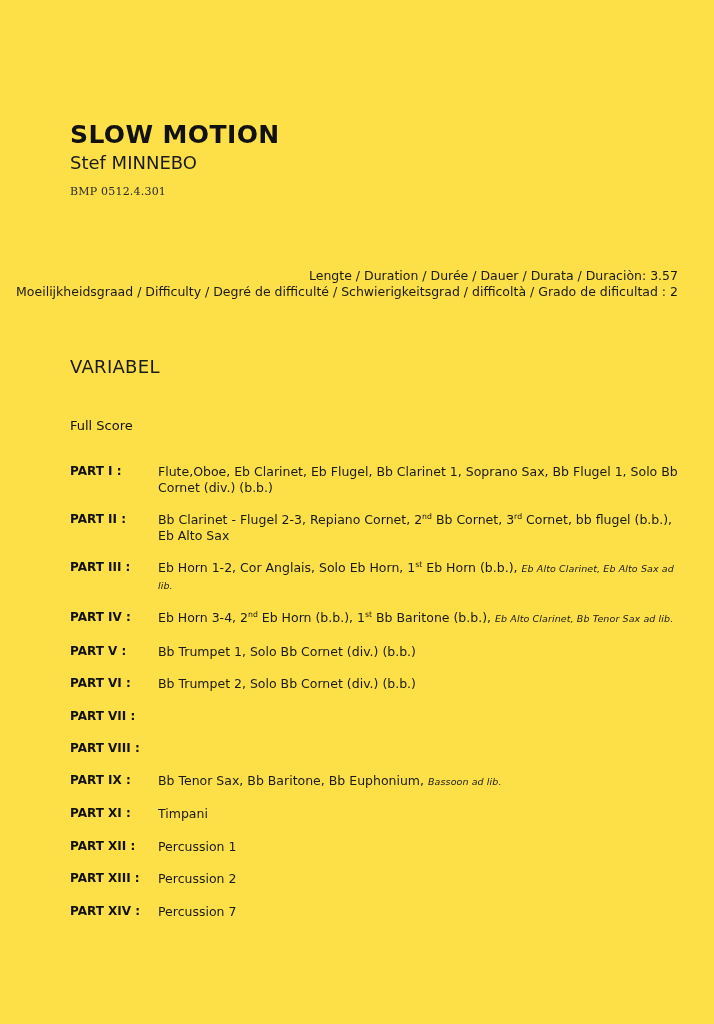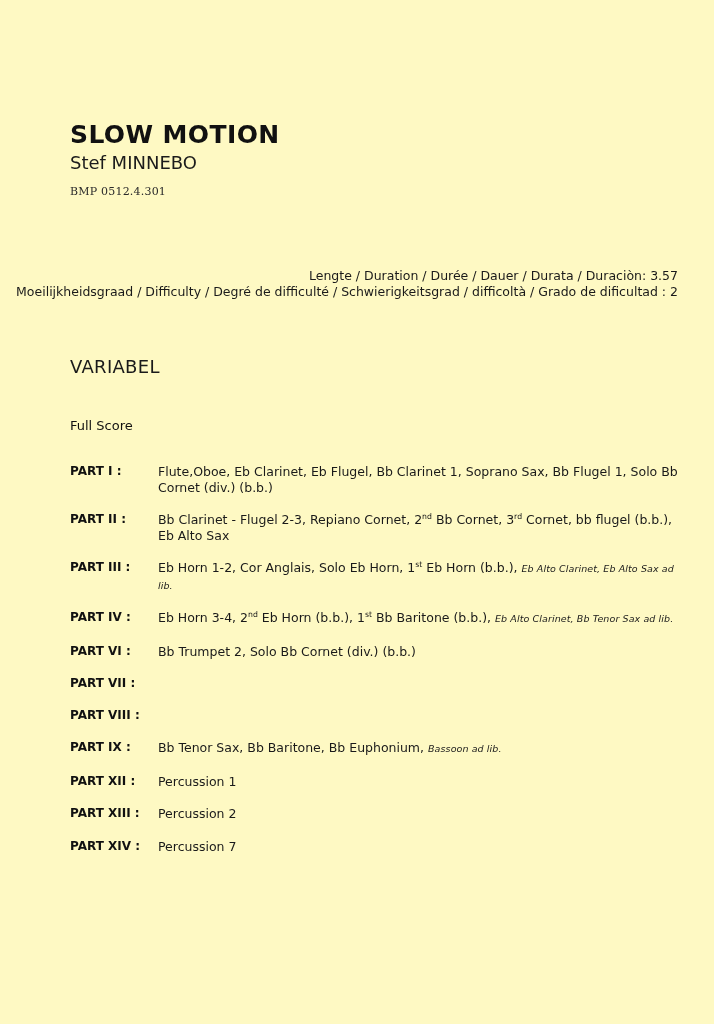--- a/index.html
+++ b/index.html
@@ -11,21 +11,21 @@
     width: 714px;
     height: 1024px;
     position: relative;
     font-family: "DejaVu Sans", sans-serif;
     color: #1a1a1a;
     overflow: hidden;
   }
   .page {
     position: absolute;
     inset: 0;
-    background: #fef9c3;
+    background: #fde047;
   }
 
   
   .title {
     position: absolute;
     left: 70px;
     top: 120px;
     font-size: 25px;
     font-weight: bold;
     letter-spacing: 0.4px;
@@ -147,32 +147,40 @@
       </div>
       <div class="part-row">
         <div class="part-label">PART III :</div>
         <div class="part-desc">Eb Horn 1-2, Cor Anglais, Solo Eb Horn, 1<sup>st</sup> Eb Horn (b.b.), <span class="it">Eb Alto Clarinet, Eb Alto Sax ad lib.</span></div>
       </div>
       <div class="part-row">
         <div class="part-label">PART IV :</div>
         <div class="part-desc">Eb Horn 3-4, 2<sup>nd</sup> Eb Horn (b.b.), 1<sup>st</sup> Bb Baritone (b.b.), <span class="it">Eb Alto Clarinet, Bb Tenor Sax ad lib.</span></div>
       </div>
       <div class="part-row">
+        <div class="part-label">PART V :</div>
+        <div class="part-desc">Bb Trumpet 1, Solo Bb Cornet (div.) (b.b.)</div>
+      </div>
+      <div class="part-row">
         <div class="part-label">PART VI :</div>
         <div class="part-desc">Bb Trumpet 2, Solo Bb Cornet (div.) (b.b.)</div>
       </div>
       <div class="part-row">
         <div class="part-label">PART VII :</div>
       </div>
       <div class="part-row">
         <div class="part-label">PART VIII :</div>
       </div>
       <div class="part-row">
         <div class="part-label">PART IX :</div>
         <div class="part-desc">Bb Tenor Sax, Bb Baritone, Bb Euphonium, <span class="it">Bassoon ad lib.</span></div>
+      </div>
+      <div class="part-row">
+        <div class="part-label">PART XI :</div>
+        <div class="part-desc">Timpani</div>
       </div>
       <div class="part-row">
         <div class="part-label">PART XII :</div>
         <div class="part-desc">Percussion 1</div>
       </div>
       <div class="part-row">
         <div class="part-label">PART XIII :</div>
         <div class="part-desc">Percussion 2</div>
       </div>
       <div class="part-row">

